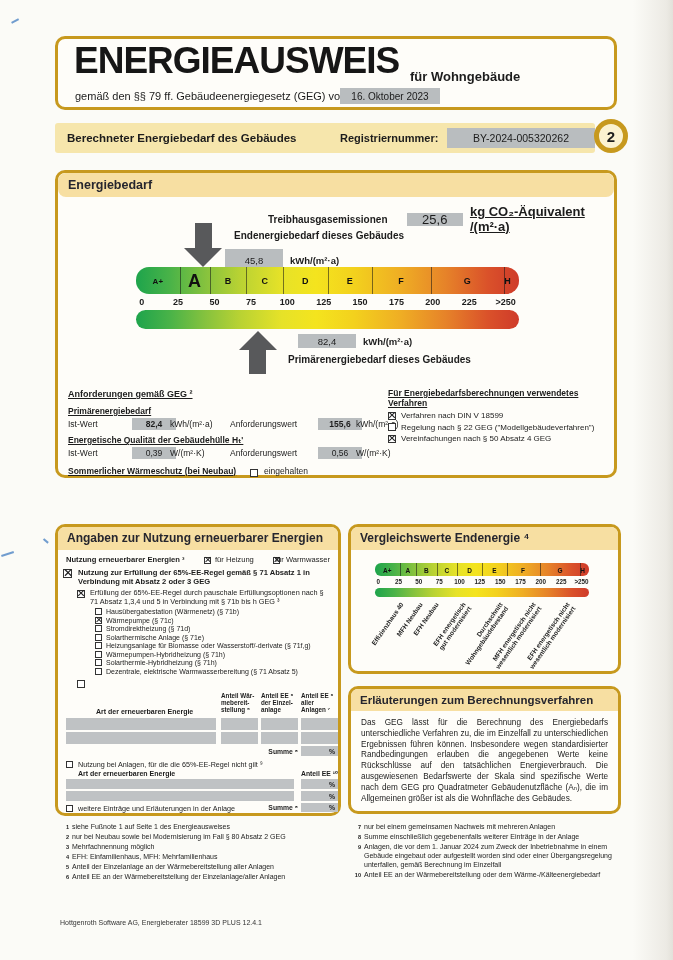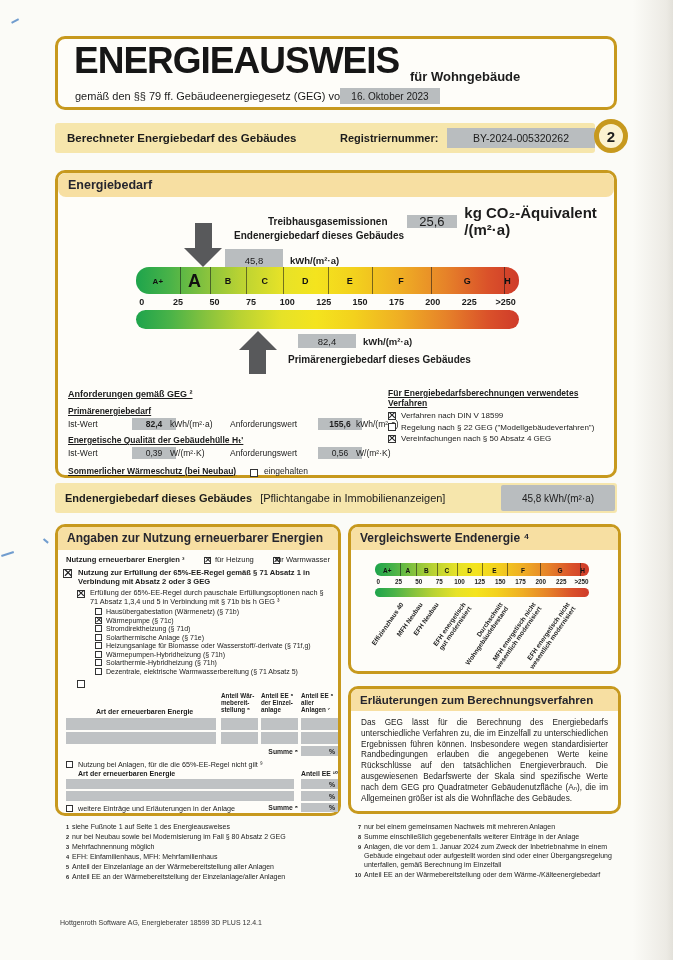--- a/index.html
+++ b/index.html
@@ -64,21 +64,21 @@
   <div class="abs" style="left:594px;top:119px;width:34px;height:34px;border:5px solid #c7991e;border-radius:50%;background:#fbf2d0;box-sizing:border-box;display:flex;align-items:center;justify-content:center;">
     <span style="font-size:15px;font-weight:bold;">2</span>
   </div>
 
   <div class="abs goldbox" style="left:55px;top:170px;width:562px;height:308px;">
     <div class="hdrband" style="height:24px;line-height:24px;padding-left:10px;font-size:12.5px;border-radius:8px;">Energiebedarf</div>
 
     <div class="abs" style="left:210px;top:31px;display:flex;align-items:center;gap:7px;">
       <span class="b" style="font-size:10px;">Treibhausgasemissionen</span>
       <span class="graybox" style="width:62px;height:13px;font-size:13px;">25,6</span>
-      <span class="b" style="font-size:15px;">kg CO₂-Äquivalent /(m²·a)</span>
+      <span class="b" style="font-size:13px;text-decoration:underline;">kg CO₂-Äquivalent /(m²·a)</span>
     </div>
 
     <div class="abs arr-shaft" style="left:137px;top:50px;width:17px;height:26px;"></div>
     <div class="abs arr-head-down" style="left:126px;top:75px;"></div>
 
     <div class="abs b" style="left:176px;top:57px;font-size:10px;">Endenergiebedarf dieses Gebäudes</div>
     <div class="abs" style="left:155px;top:76px;display:flex;align-items:center;gap:7px;">
       <span class="graybox" style="width:58px;height:22px;font-size:9.5px;">45,8</span>
       <span class="b" style="font-size:9.5px;">kWh/(m²·a)</span>
     </div>
@@ -163,27 +163,20 @@
         <span class="cb"></span>
         <span style="font-size:8px;">Regelung nach § 22 GEG ("Modellgebäudeverfahren")</span>
       </div>
       <div style="display:flex;align-items:center;gap:5px;">
         <span class="cb checked"></span>
         <span style="font-size:8px;">Vereinfachungen nach § 50 Absatz 4 GEG</span>
       </div>
     </div>
   </div>
 
-  <div class="abs band" style="left:55px;top:483px;width:562px;height:30px;">
-    <div class="abs" style="left:10px;top:0;line-height:30px;font-size:11px;white-space:nowrap;">
-      <span class="b">Endenergiebedarf dieses Gebäudes</span>
-      <span style="margin-left:5px;">[Pflichtangabe in Immobilienanzeigen]</span>
-    </div>
-    <div class="abs graybox" style="right:2px;top:2px;width:114px;height:26px;font-size:10px;border-radius:2px;">45,8 kWh/(m²·a)</div>
-  </div>
 
   <div class="abs goldbox" style="left:55px;top:524px;width:286px;height:292px;">
     <div class="hdrband" style="height:23px;line-height:23px;padding-left:9px;font-size:12px;">Angaben zur Nutzung erneuerbarer Energien</div>
 
     <div class="abs" style="left:8px;top:27px;width:268px;height:10px;font-size:7.6px;">
       <span class="abs b" style="left:0;top:1px;">Nutzung erneuerbarer Energien ³</span>
       <span class="cb sm abs checked" style="left:138px;top:1px;"></span>
       <span class="abs" style="left:149px;top:1px;">für Heizung</span>
       <span class="cb sm abs checked" style="left:198px;top:1px;"></span>
       <span class="abs" style="left:209px;top:1px;">für Warmwasser</span>

